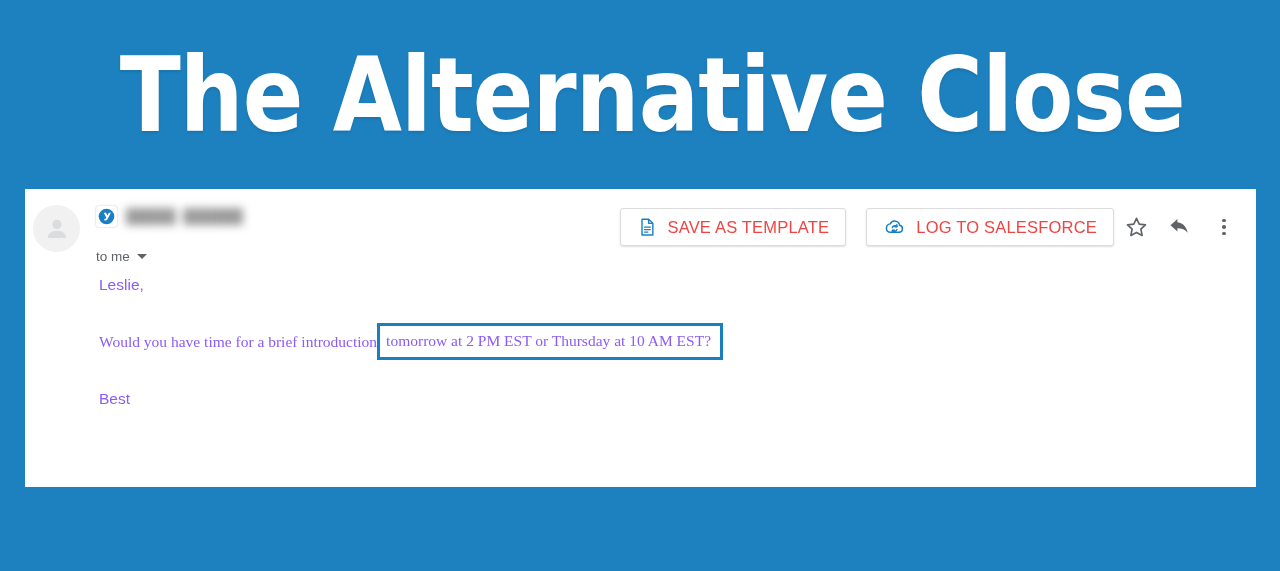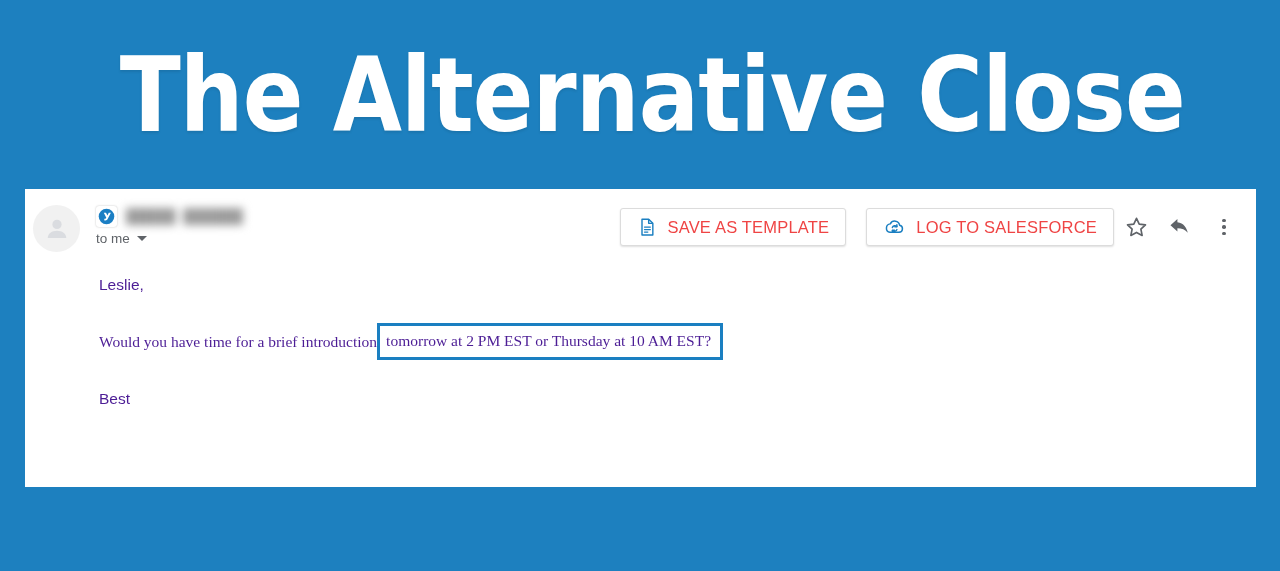--- a/index.html
+++ b/index.html
@@ -93,21 +93,21 @@
   }
   .sender-name {
     margin-left: 9px;
     font-size: 14px;
     font-weight: bold;
     color: #9b9b9b;
     filter: blur(4px);
     user-select: none;
   }
   .to-line {
-    margin-top: 4px;
+    margin-top: 22px;
     display: flex;
     align-items: center;
     font-size: 13.5px;
     color: #5f6368;
   }
   .caret {
     margin-left: 7px;
     width: 0; height: 0;
     border-left: 5px solid transparent;
     border-right: 5px solid transparent;
@@ -155,21 +155,21 @@
   .icon-btn:first-of-type { margin-left: 20px; }
   .icon-btn svg { display: block; }
 
   .dots { display: flex; flex-direction: column; gap: 3px; align-items: center; }
   .dots i { width: 3.5px; height: 3.5px; border-radius: 50%; background: #5f6368; display: block; }
 
   
   .email-body {
     padding: 10px 0 0 74px;
     font-size: 15.5px;
-    color: #4c1d95;
+    color: #8b5cf6;
     line-height: 1.25;
   }
   .email-body p {
     margin: 0 0 29px 0;
     white-space: nowrap;
   }
   .email-body p:last-child { margin-bottom: 0; }
 
   .highlight-line {
     display: flex;

